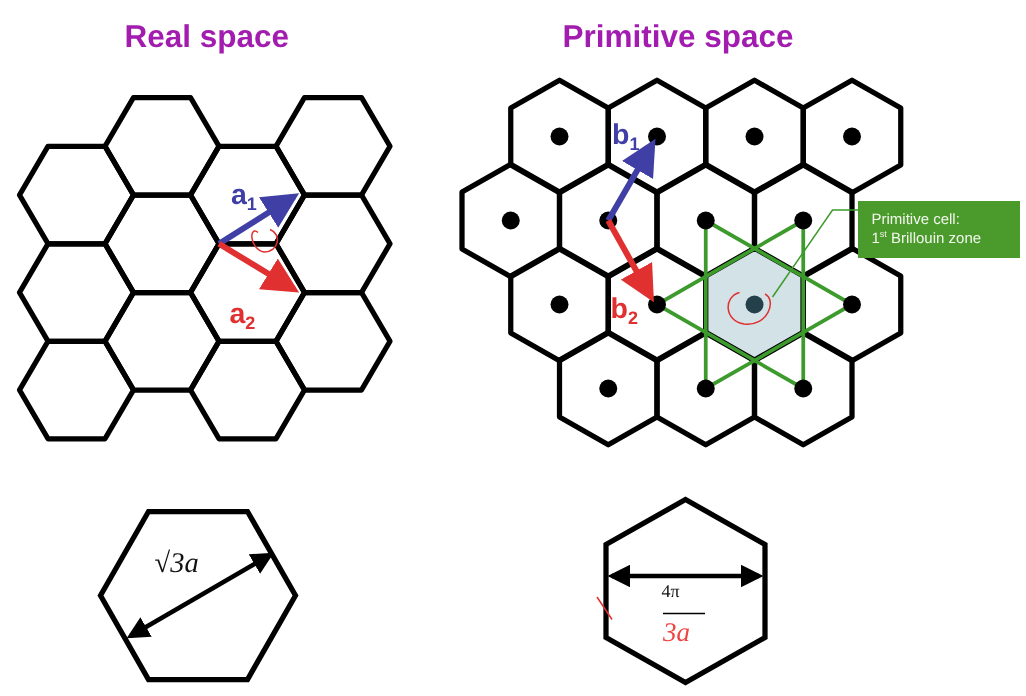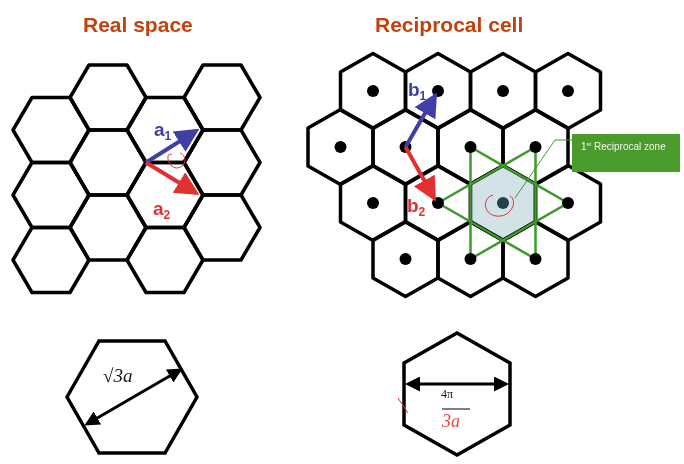--- a/index.html
+++ b/index.html
@@ -1,27 +1,27 @@
 <!DOCTYPE html>
 <html><head>
 <meta charset="utf-8">
 <style>
   html, body { margin: 0; padding: 0; background: #ffffff; }
   body { width: 684px; height: 464px; position: relative; overflow: hidden; font-family: "Liberation Sans", sans-serif; }
-  .title { position: absolute; font-weight: bold; font-size: 21px; color: #c2410c; top: 13px; white-space: nowrap; }
+  .title { position: absolute; font-weight: bold; font-size: 21px; color: #a21caf; top: 13px; white-space: nowrap; }
   svg#diagram { position: absolute; left: 0; top: 0; }
   .callout { position: absolute; left: 572px; top: 134px; width: 108px; height: 38px; background: #4b9a2c; color: #f2f8ee; font-size: 10px; line-height: 13px; box-sizing: border-box; padding: 6px 0 0 9px; }
   .callout sup { font-size: 6px; vertical-align: top; line-height: 8px; }
   .math { font-family: "Liberation Serif", serif; font-style: italic; text-align: center; }
 </style>
 </head>
 <body>
 
 <div class="title" style="left:83px;">Real space</div>
-<div class="title" style="left:375px;">Reciprocal cell</div>
+<div class="title" style="left:375px;">Primitive space</div>
 
 <svg id="diagram" width="684" height="464" viewBox="0 0 684 464" xmlns="http://www.w3.org/2000/svg">
   <defs>
     <marker id="arrBlue" markerWidth="6" markerHeight="6" refX="5" refY="3" orient="auto" markerUnits="strokeWidth">
       <path d="M0,0 L6,3 L0,6 Z" fill="#3f3fa6"></path>
     </marker>
     <marker id="arrRed" markerWidth="6" markerHeight="6" refX="5" refY="3" orient="auto" markerUnits="strokeWidth">
       <path d="M0,0 L6,3 L0,6 Z" fill="#e03030"></path>
     </marker>
     <marker id="arrBlackEnd" markerWidth="5" markerHeight="5" refX="4" refY="2.5" orient="auto" markerUnits="strokeWidth">
@@ -123,14 +123,15 @@
     <line x1="398" y1="398" x2="408" y2="413" stroke="#e03030" stroke-width="1"></line>
   </g>
 </svg>
 
 <div class="math" style="position:absolute; left:103px; top:365px; font-size:19px; color:#111;">√3a</div>
 
 <div class="math" style="position:absolute; left:441px; top:387px; font-size:12px; font-style:normal; color:#111;">4π</div>
 <div class="math" style="position:absolute; left:442px; top:411px; font-size:18px; color:#ef4444;">3a</div>
 
 <div class="callout">
-  <div><span>1</span><sup>st</sup><span> Reciprocal zone</span></div>
+  <div>Primitive cell:</div>
+  <div><span>1</span><sup>st</sup><span> Brillouin zone</span></div>
 </div>
 
 </body></html>

